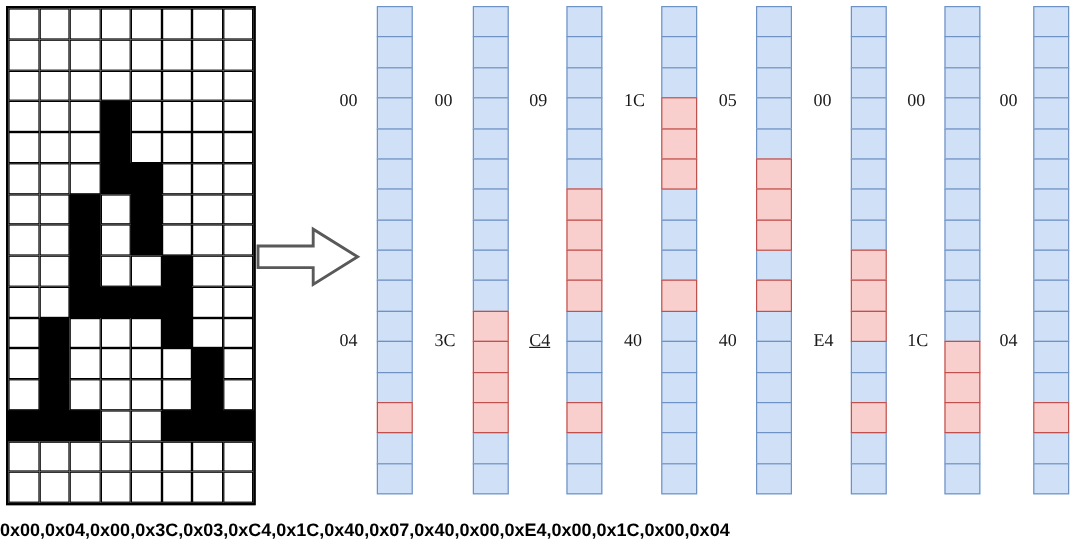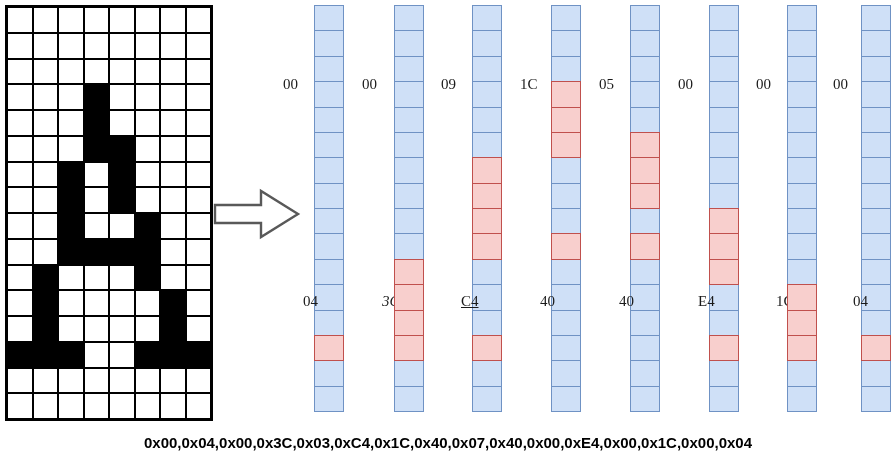--- a/index.html
+++ b/index.html
@@ -65,27 +65,26 @@
 
   .hexlabel{
     position:absolute;
     font-family:"Liberation Serif", serif;
     font-size:15px;
     color:#1a1a1a;
     white-space:nowrap;
     text-align:left;
   }
   .hexlabel.top{ top:76px; }
-  .hexlabel.bot{ top:293px;margin-left:20px; }
+  .hexlabel.bot{ top:276px; }
 
   #byte-string{
     position:absolute;
     left:0; top:434px;
     width:896px;
-    text-align:center;
     font-family:"Liberation Sans", sans-serif;
     font-weight:bold;
     font-size:15px;
     color:#000;
     letter-spacing:0px;
   }
 </style>
 </head>
 <body>
 
@@ -259,21 +258,21 @@
         <div class="bcell"></div>
         <div class="bcell"></div>
         <div class="bcell hot"></div>
         <div class="bcell hot"></div>
         <div class="bcell hot"></div>
         <div class="bcell hot"></div>
         <div class="bcell"></div>
         <div class="bcell"></div>
       </div>
       <div class="hexlabel top" style="left: 362px;">00</div>
-      <div class="hexlabel bot" style="left: 362px; font-style: italic;">3C</div>
+      <div class="hexlabel bot" style="left: 362px;">3C</div>
       <div class="byte-col" style="left: 472px;">
         <div class="bcell"></div>
         <div class="bcell"></div>
         <div class="bcell"></div>
         <div class="bcell"></div>
         <div class="bcell"></div>
         <div class="bcell"></div>
         <div class="bcell hot"></div>
         <div class="bcell hot"></div>
         <div class="bcell hot"></div>

